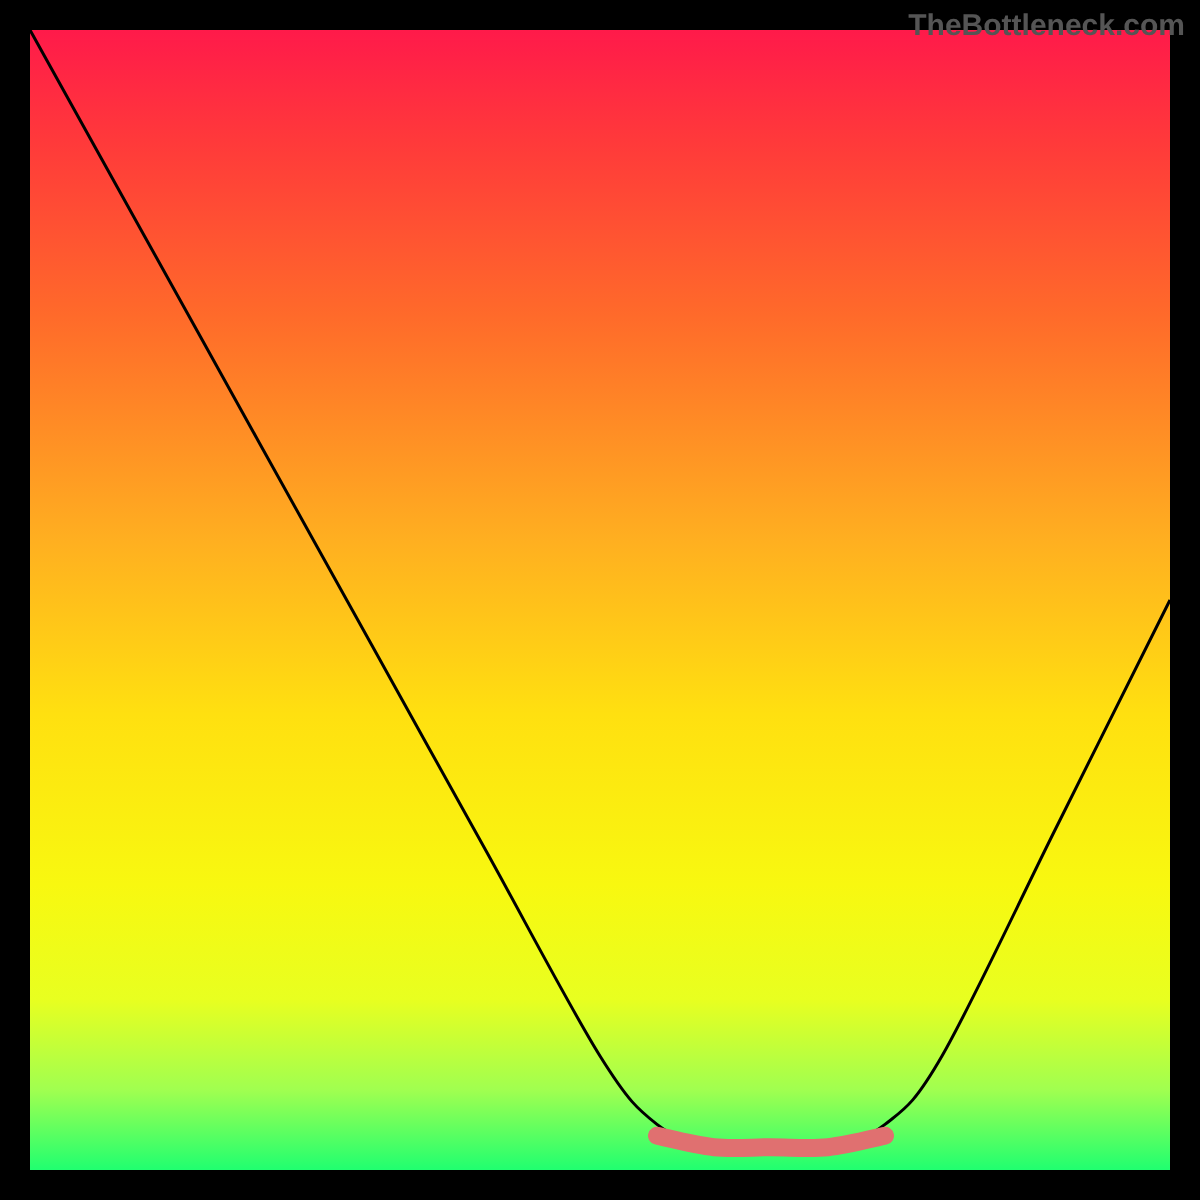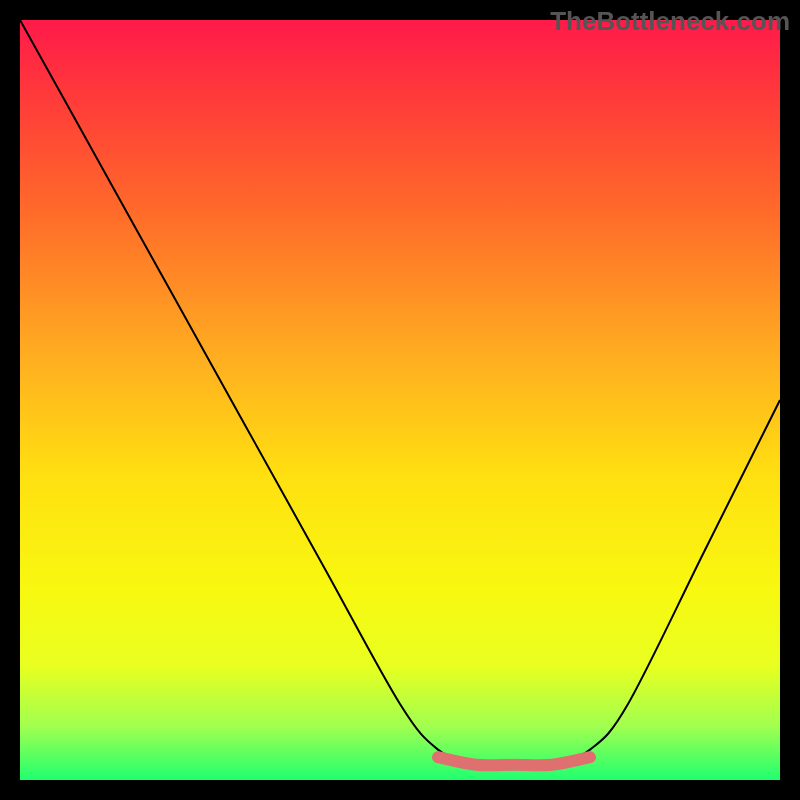--- a/index.html
+++ b/index.html
@@ -8,21 +8,21 @@
     height: 800px;
     background: #000;
     position: relative;
     font-family: Arial, sans-serif;
   }
   .watermark {
     position: absolute;
     top: 6px;
     right: 10px;
     color: #555;
-    font-size: 26px;
+    font-size: 20px;
     font-weight: bold;
     z-index: 10;
   }
   .plot {
     position: absolute;
     left: 20px;
     top: 20px;
     width: 760px;
     height: 760px;
   }

